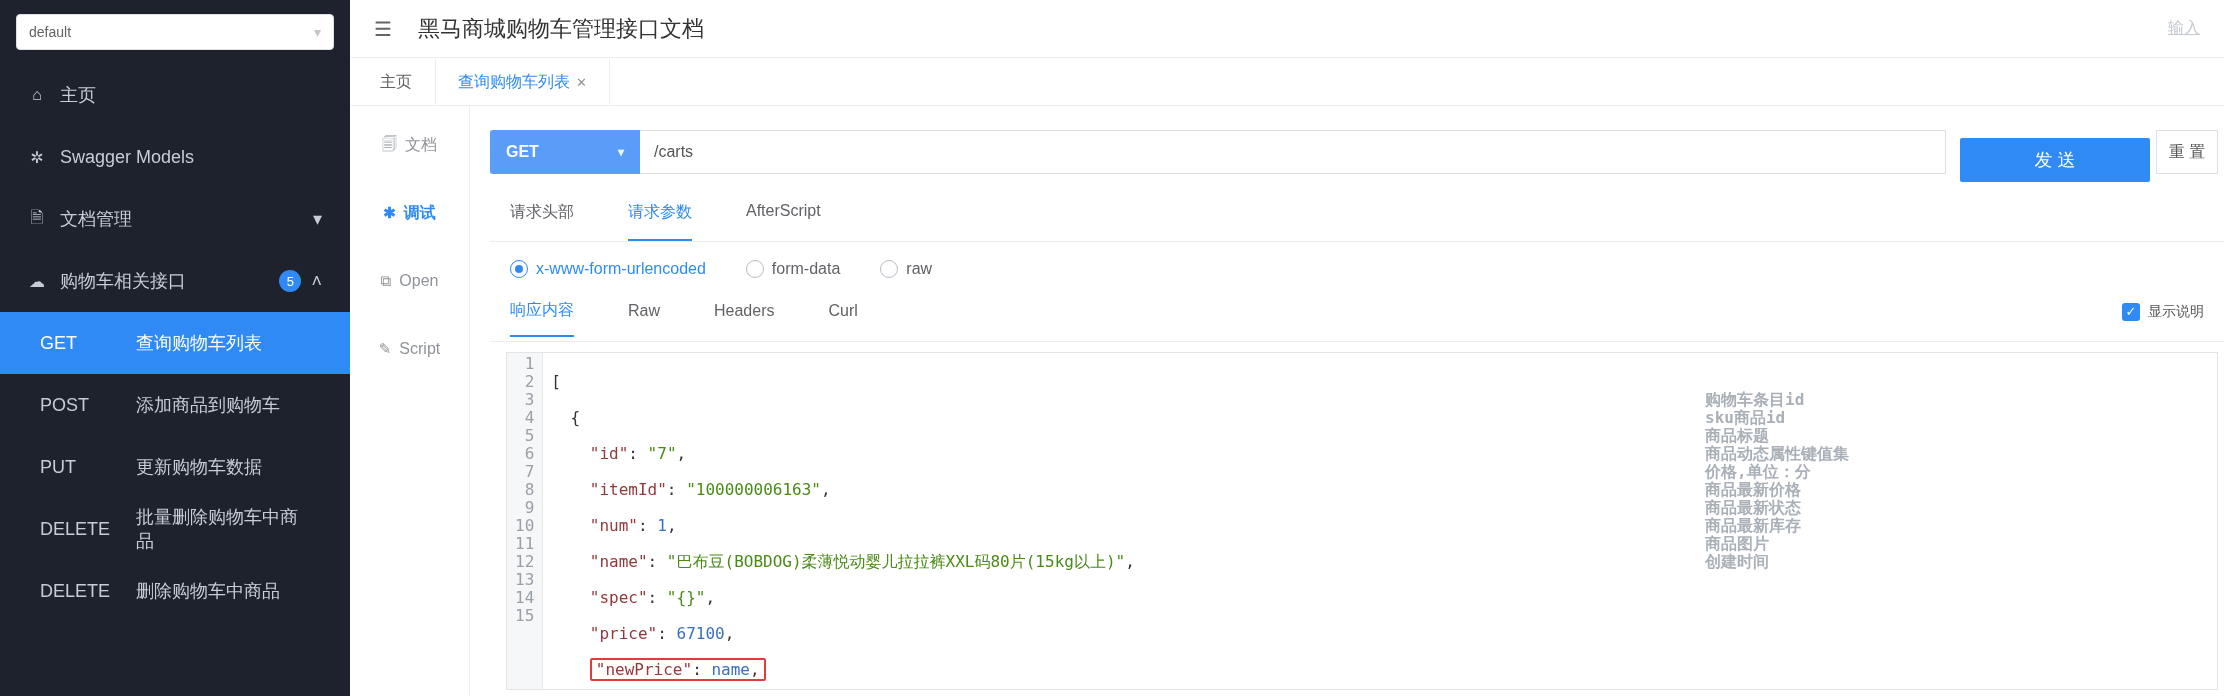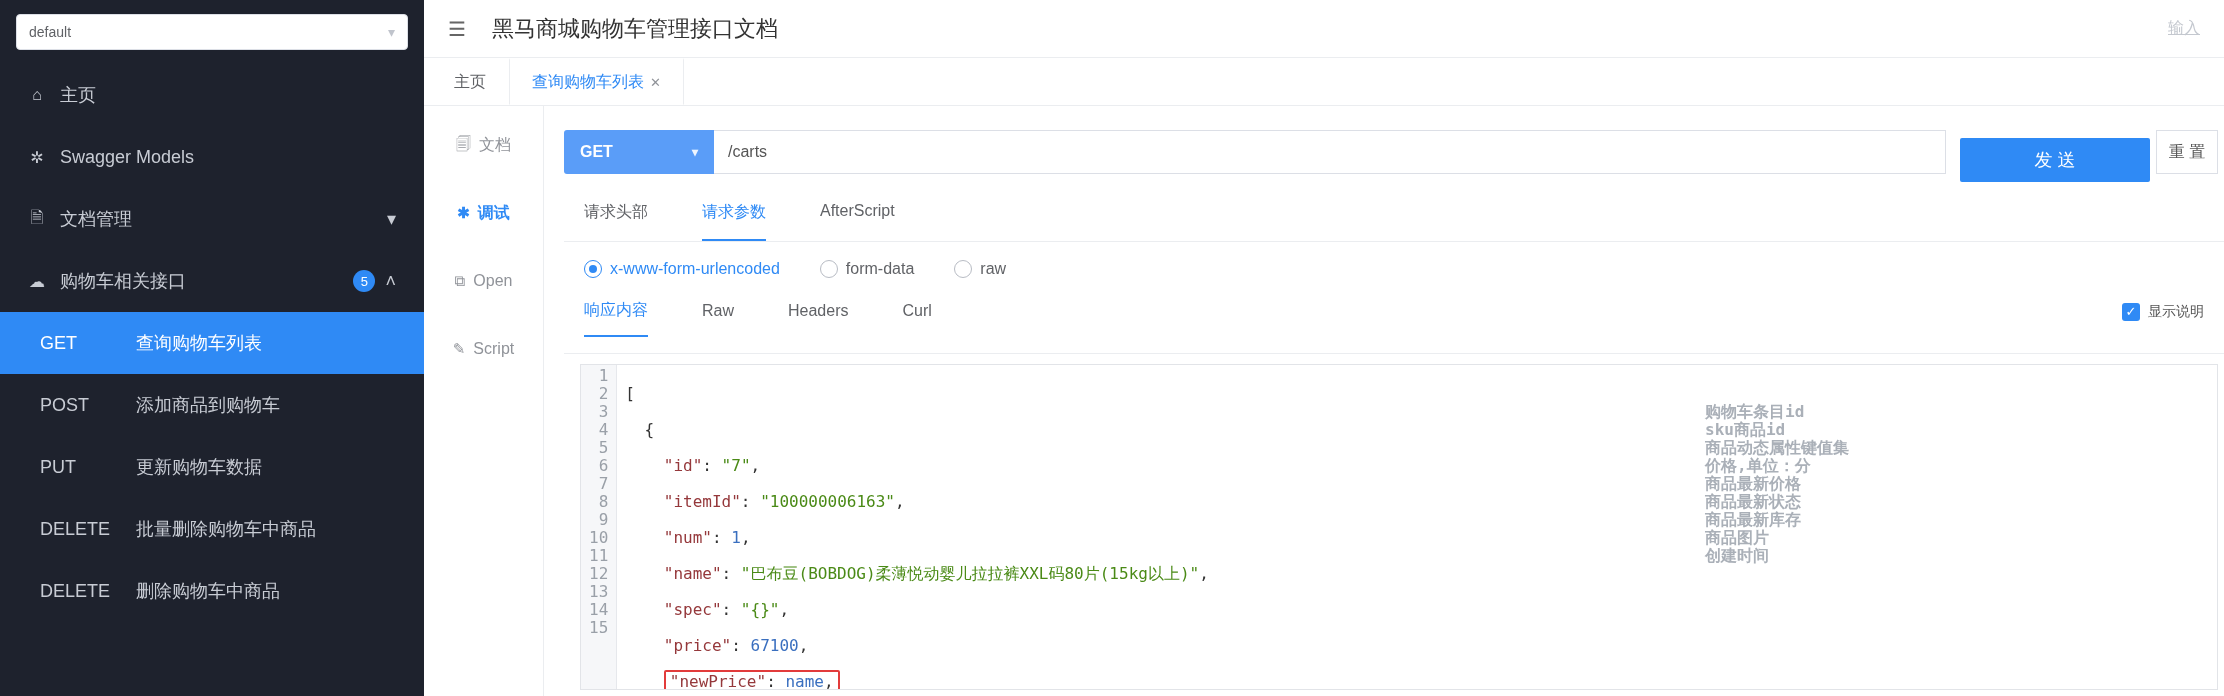--- a/index.html
+++ b/index.html
@@ -1,21 +1,21 @@
 <!DOCTYPE html>
 <html><head>
 <meta charset="utf-8">
 <style>
   * { box-sizing: border-box; margin: 0; padding: 0; }
   body { font-family: -apple-system, "Helvetica Neue", Arial, "Microsoft YaHei", sans-serif; font-size: 14px; color: #333; background: #fff; overflow: hidden; width: 2224px; height: 696px; }
 
   .root { display: flex; width: 2224px; height: 696px; }
 
   
-  .sidebar { width: 424px; background: #1e222d; color: #adb5bd; display: flex; flex-direction: column; }
+  .sidebar { width: 350px; background: #1e222d; color: #adb5bd; display: flex; flex-direction: column; }
   .sidebar-top { padding: 14px 16px; }
   .env-select { display: flex; align-items: center; justify-content: space-between; background: #fff; color: #606266; border: 1px solid #dcdfe6; border-radius: 4px; height: 36px; padding: 0 12px; cursor: pointer; }
   .env-select .chev { color: #c0c4cc; }
 
   .nav-list { list-style: none; }
   .nav-item { display: flex; align-items: center; gap: 14px; height: 62px; padding: 0 28px; cursor: pointer; color: #c8ccd4; font-size: 18px; }
   .nav-item .tail { margin-left: auto; display: flex; align-items: center; gap: 10px; }
   .nav-icon { width: 18px; height: 18px; display: inline-flex; align-items: center; justify-content: center; font-size: 16px; }
   .badge { background: #2f8af5; color: #fff; border-radius: 50%; width: 22px; height: 22px; display: inline-flex; align-items: center; justify-content: center; font-size: 13px; }
 
@@ -59,21 +59,21 @@
   .ptab { padding-bottom: 16px; font-size: 16px; color: #606266; cursor: pointer; border-bottom: 2px solid transparent; }
   .ptab.active { color: #2f8af5; border-bottom-color: #2f8af5; }
 
   .radios { display: flex; gap: 40px; padding: 18px 20px; align-items: center; font-size: 16px; color: #606266; }
   .radio { display: flex; align-items: center; gap: 8px; cursor: pointer; }
   .radio .dot { width: 18px; height: 18px; border: 1px solid #b8bcc4; border-radius: 50%; display: inline-flex; align-items: center; justify-content: center; }
   .radio.sel .dot { border-color: #2f8af5; }
   .radio.sel .dot::after { content: ""; width: 8px; height: 8px; border-radius: 50%; background: #2f8af5; }
   .radio.sel { color: #2f8af5; }
 
-  .rtabs { display: flex; align-items: center; gap: 54px; padding: 4px 20px 16px 20px; border-bottom: 1px solid #ebedf0; text-align: right; }
+  .rtabs { display: flex; align-items: center; gap: 54px; padding: 4px 20px 4px 20px; border-bottom: 1px solid #ebedf0; text-align: right; }
   .rtab { padding-bottom: 14px; font-size: 16px; color: #606266; cursor: pointer; border-bottom: 2px solid transparent; }
   .rtab.active { color: #2f8af5; border-bottom-color: #2f8af5; }
   .rtabs .show-desc { margin-left: auto; display: flex; align-items: center; gap: 8px; padding-bottom: 14px; color: #555; }
   .chk { width: 18px; height: 18px; background: #2f8af5; border-radius: 3px; display: inline-flex; align-items: center; justify-content: center; color: #fff; font-size: 13px; }
 
   .resp-area { flex: 1; display: flex; min-height: 0; padding: 10px 6px 6px 16px; }
   .code-box { flex: 1; display: flex; border: 1px solid #e2e4e8; font-family: Consolas, Menlo, monospace; font-size: 16px; line-height: 18px; color: #333; overflow: hidden; min-width: 0; position: relative; }
   .gutter { background: #f6f7f9; color: #9aa0a8; text-align: right; padding: 2px 8px; border-right: 1px solid #e6e8ec; user-select: none; }
   .gut-line { height: 18px; }
   .code { padding: 2px 8px; flex: 1; white-space: pre; overflow: hidden; min-width: 0; }
@@ -264,20 +264,21 @@
 
 
 
 
             </div>
             <div class="desc-col">
               <div class="desc-line"></div>
               <div class="desc-line"></div>
               <div class="desc-line">购物车条目id</div>
               <div class="desc-line">sku商品id</div>
+              <div class="desc-line">商品标题</div>
               <div class="desc-line">商品动态属性键值集</div>
               <div class="desc-line">价格,单位：分</div>
               <div class="desc-line">商品最新价格</div>
               <div class="desc-line">商品最新状态</div>
               <div class="desc-line">商品最新库存</div>
               <div class="desc-line">商品图片</div>
               <div class="desc-line">创建时间</div>
               <div class="desc-line"></div>
               <div class="desc-line"></div>
             </div>

